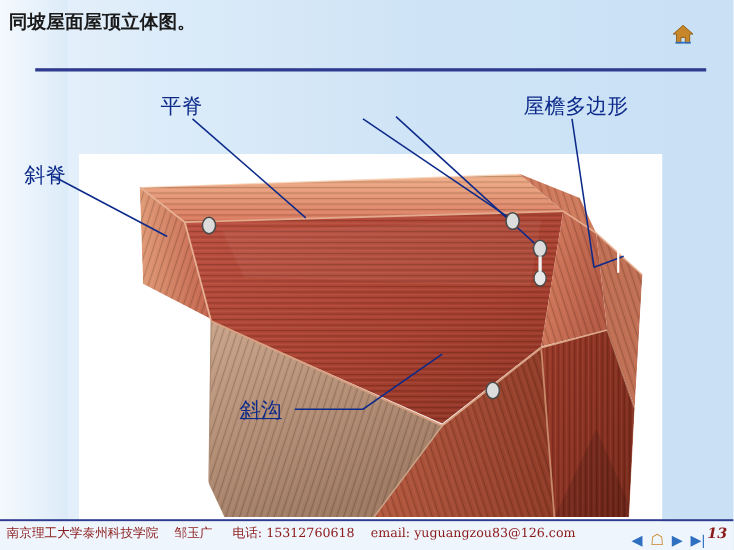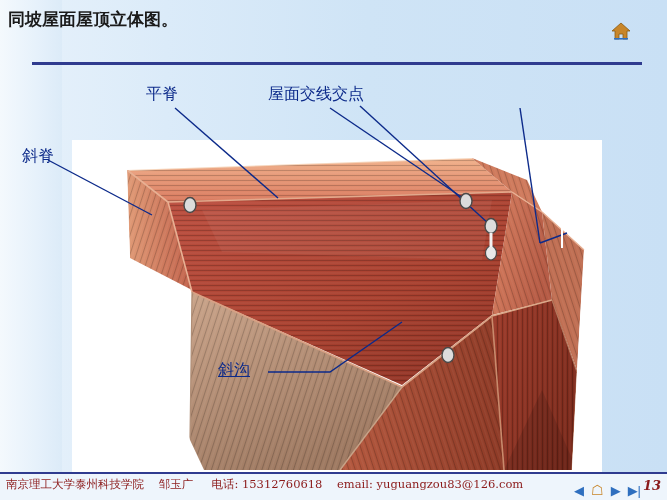--- a/index.html
+++ b/index.html
@@ -51,21 +51,21 @@
     left: 72px;
     top: 140px;
     width: 530px;
     height: 340px;
     background: #ffffff;
     overflow: hidden;
   }
   .photo svg { display: block; }
   .label {
     position: absolute;
-    font-size: 16px;
+    font-size: 19px;
     color: #0c2a8a;
     font-family: "DejaVu Sans", "Liberation Sans", sans-serif;
     white-space: nowrap;
   }
   .lbl-pingji   { left: 146px; top: 84px; }
   .lbl-jiaodian { left: 268px; top: 84px; }
   .lbl-duobian  { left: 476px; top: 84px; }
   .lbl-xieji    { left: 22px;  top: 146px; text-align: center; }
   .lbl-xiegou   { left: 218px; top: 360px; text-decoration: underline; }
 
@@ -252,21 +252,21 @@
 
       <polygon points="0,0 530,0 530,16 470,16 400,18 55,30 0,26" fill="#ffffff"></polygon>
       <polygon points="0,26 55,30 58,118 118,300 132,330 0,330" fill="#ffffff"></polygon>
       <polygon points="505,232 512,110 530,100 530,330 500,330" fill="#ffffff"></polygon>
       <polygon points="505,232 530,230 530,330 500,330" fill="#ffffff"></polygon>
       <rect x="0" y="330" width="530" height="10" fill="#ffffff"></rect>
     </svg>
   </div>
 
   <div class="label lbl-pingji">平脊</div>
-  <div class="label lbl-jiaodian">屋面交线交点</div>
+  <div class="label lbl-duobian">屋檐多边形</div>
   <div class="label lbl-xieji">斜脊</div>
   <div class="label lbl-xiegou">斜沟</div>
 
   <svg class="leaders">
 
     <path d="M175,108 L278,198" stroke="#0c2a8a" stroke-width="1.4" fill="none"></path>
 
     <path d="M330,108 L463,198" stroke="#0c2a8a" stroke-width="1.4" fill="none"></path>
     <path d="M360,106 L489,224" stroke="#0c2a8a" stroke-width="1.4" fill="none"></path>
 

